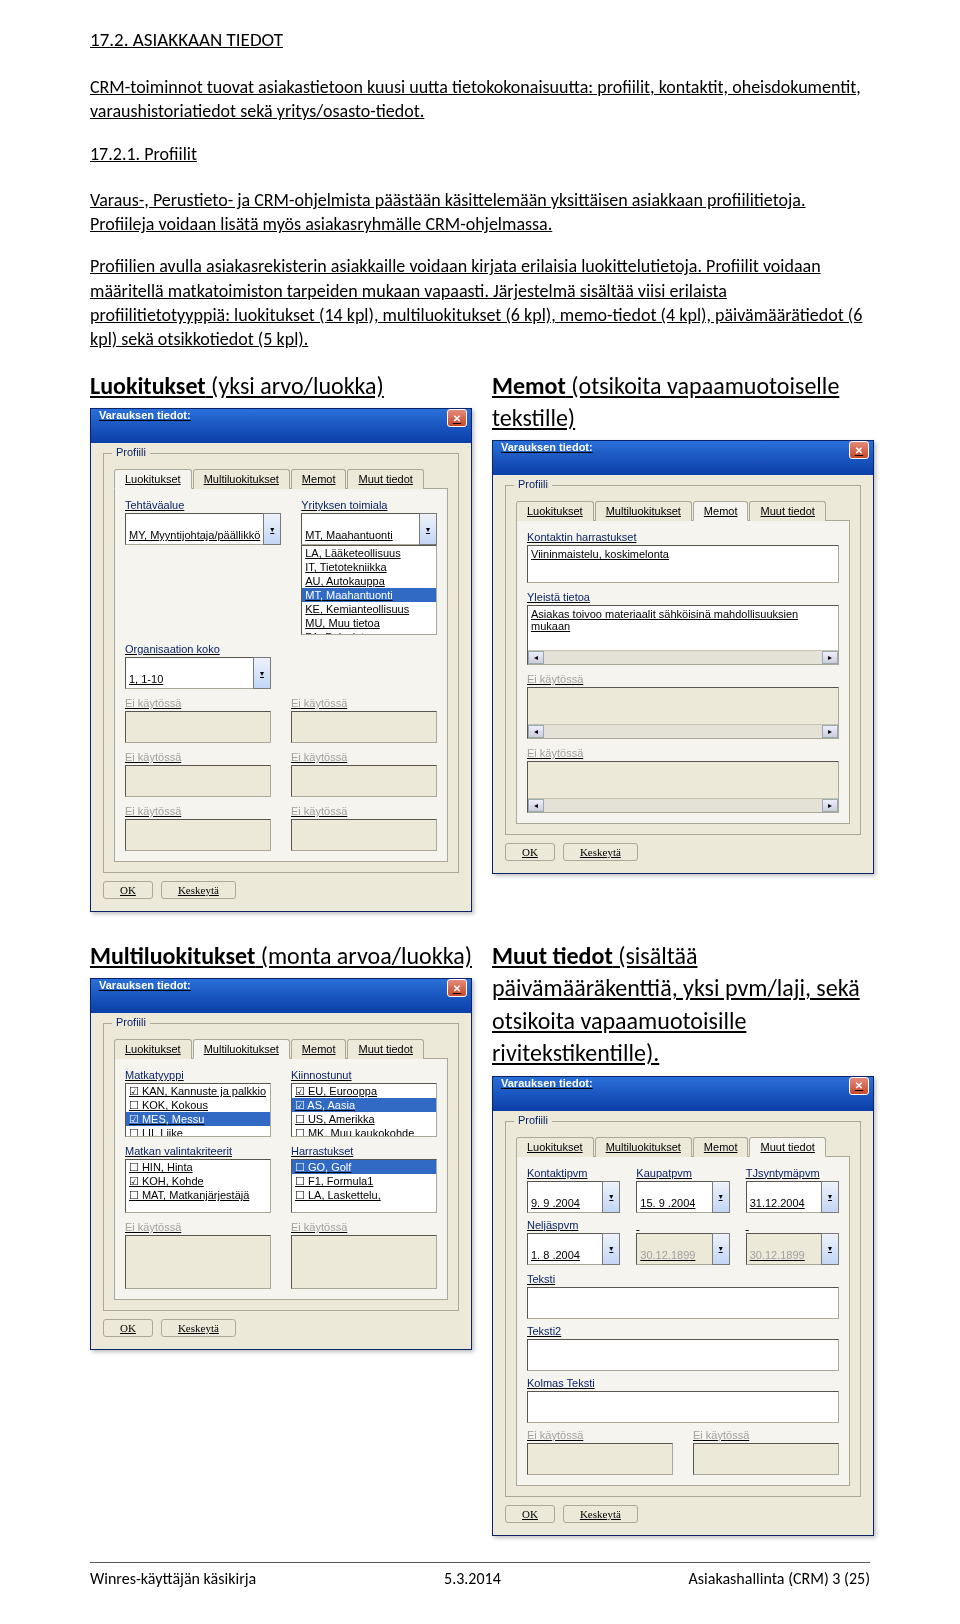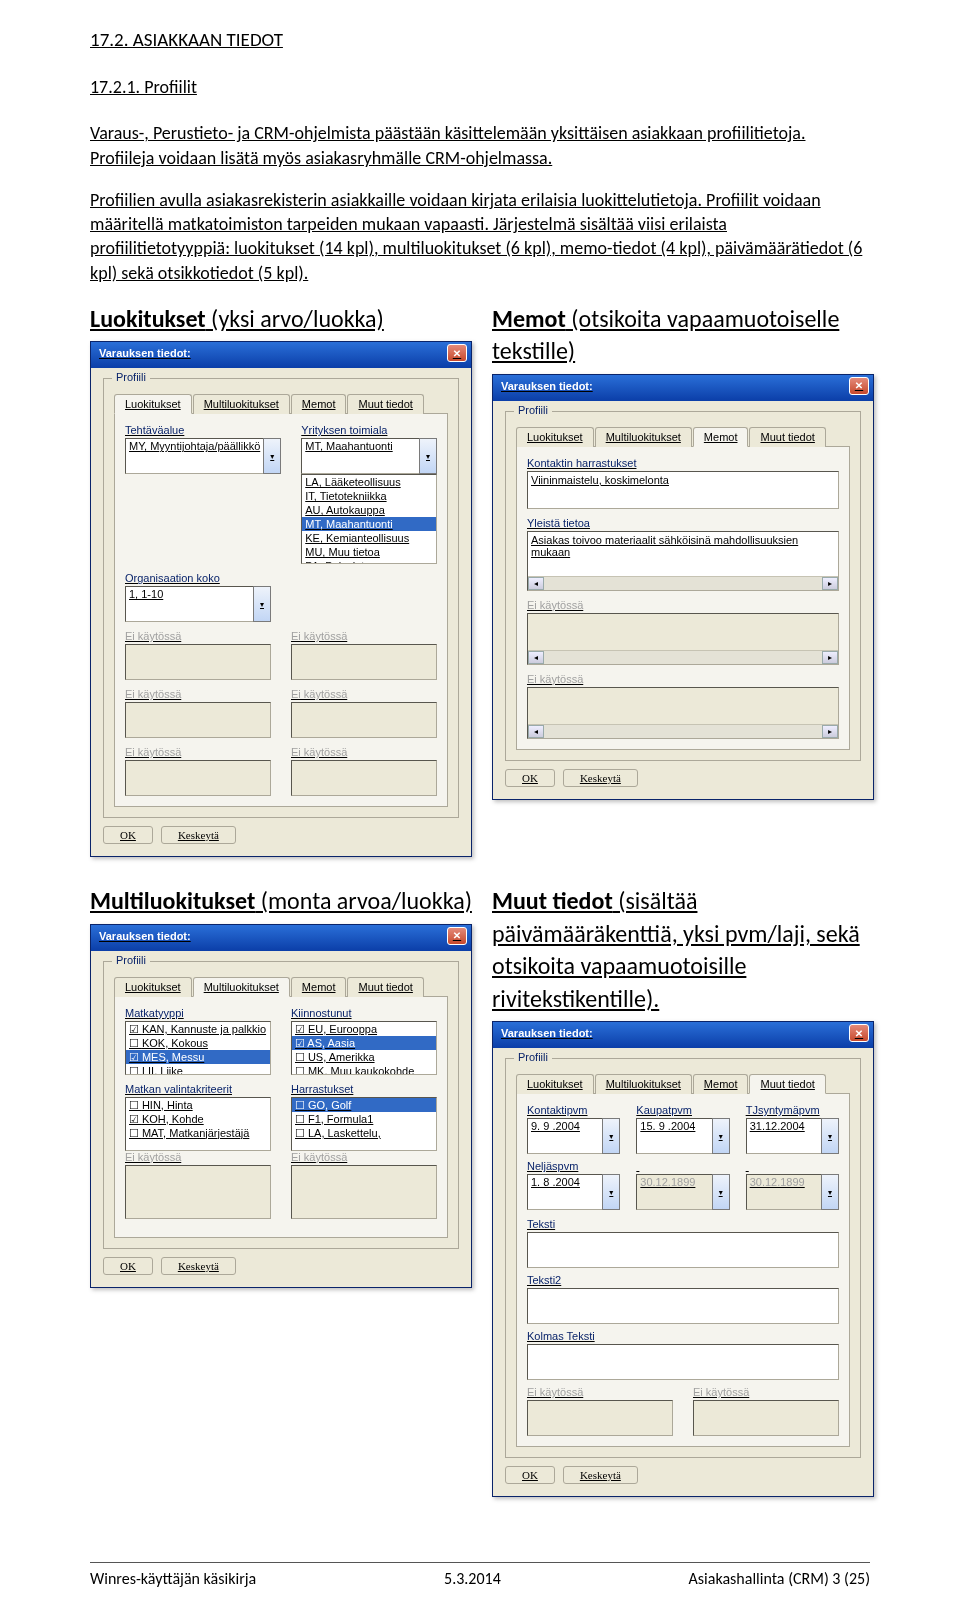--- a/index.html
+++ b/index.html
@@ -48,25 +48,24 @@
     width: 380px;
     border: 1px solid #0a246a;
     background: #ece9d8;
     font-family: Tahoma, Arial, sans-serif;
     font-size: 11px;
     color: #000;
     box-shadow: 2px 2px 4px rgba(0,0,0,.25);
   }
   .titlebar {
     display: flex;
-    align-items: center;
     background: linear-gradient(#2a6fd8, #0b3ea8);
     color: #fff;
     height: 22px;
-    padding: 0 4px 4px 8px;
+    padding: 0 4px 12px 8px;
     font-weight: 700;
   }
   .titlebar .t-title { flex: 1; }
   .closex {
     width: 18px; height: 16px;
     background: linear-gradient(#e48a7a, #c7492c);
     border: 1px solid #fff;
     border-radius: 3px;
     display: flex; align-items: center; justify-content: center;
     cursor: default;
@@ -114,22 +113,22 @@
     padding: 10px;
     min-height: 220px;
   }
   .row2 { display: flex; gap: 20px; }
   .cell { flex: 1; display: flex; flex-direction: column; }
   .fld-label { color: #0a246a; margin-bottom: 2px; }
   .fld-label.dis { color: #a0a0a0; }
   .input-sunken {
     background: #fff;
     border: 1px inset #aca899;
-    height: 36px;
-    padding: 1px 3px;
+    height: 18px;
+    padding: 15px 3px;
     width: 100%;
     box-sizing: border-box;
     font-family: Tahoma, Arial, sans-serif;
     font-size: 11px;
     overflow: hidden;
     white-space: nowrap;
   }
   .input-sunken.dis { background: #ece9d8; color: #a0a0a0; }
   .combo { display: flex; }
   .combo .input-sunken { flex: 1; border-right: none; }
@@ -202,20 +201,21 @@
     font-size: 16px;
   }
 </style>
 </head>
 <body>
 
 <div class="page">
 
   <h2 class="sec">17.2. ASIAKKAAN TIEDOT</h2>
 
+  <p>CRM-toiminnot tuovat asiakastietoon kuusi uutta tietokokonaisuutta: profiilit, kontaktit, oheisdokumentit, varaushistoriatiedot sekä yritys/osasto-tiedot.</p>
   <p style="margin-bottom:22px">17.2.1. Profiilit</p>
   <p>Varaus-, Perustieto- ja CRM-ohjelmista päästään käsittelemään yksittäisen asiakkaan profiilitietoja. Profiileja voidaan lisätä myös asiakasryhmälle CRM-ohjelmassa.</p>
   <p>Profiilien avulla asiakasrekisterin asiakkaille voidaan kirjata erilaisia luokittelutietoja. Profiilit voidaan määritellä matkatoimiston tarpeiden mukaan vapaasti. Järjestelmä sisältää viisi erilaista profiilitietotyyppiä: luokitukset (14 kpl), multiluokitukset (6 kpl), memo-tiedot (4 kpl), päivämäärätiedot (6 kpl) sekä otsikkotiedot (5 kpl).</p>
 
   <div class="two-col">
     <div class="col">
       <p class="sub">
         <b>Luokitukset</b><span class="thin"> (yksi arvo/luokka)</span>
       </p>
 
@@ -403,21 +403,21 @@
                 <div class="cell">
                   <div class="fld-label">Kiinnostunut</div>
                   <div class="listbox short" id="m-c3">
                       <div class="li chk on">EU, Eurooppa</div>
                       <div class="li chk on sel">AS, Aasia</div>
                       <div class="li chk">US, Amerikka</div>
                       <div class="li chk">MK, Muu kaukokohde</div>
                     </div>
                 </div>
               </div>
-              <div class="row2" style="">
+              <div class="row2" style="margin-bottom:8px">
                 <div class="cell">
                   <div class="fld-label">Matkan valintakriteerit</div>
                   <div class="listbox short" id="m-c2">
                       <div class="li chk">HIN, Hinta</div>
                       <div class="li chk on">KOH, Kohde</div>
                       <div class="li chk">MAT, Matkanjärjestäjä</div>
                     </div>
                 </div>
                 <div class="cell">
                   <div class="fld-label">Harrastukset</div>

